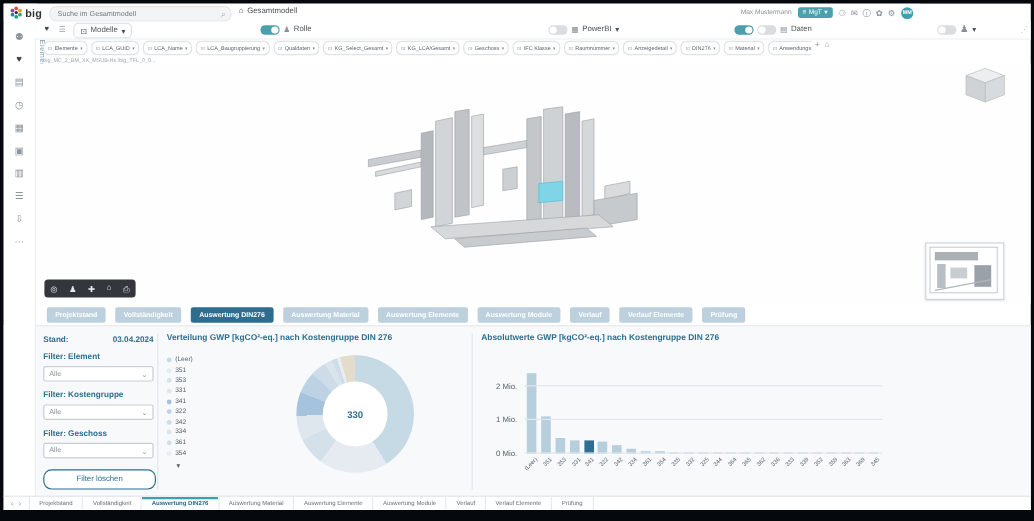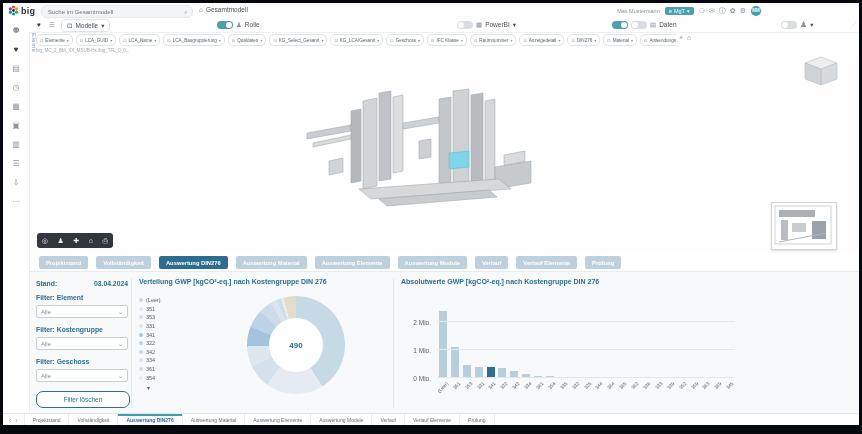--- a/index.html
+++ b/index.html
@@ -406,21 +406,21 @@
               <span class="ldot" style="background: rgb(207, 221, 233);"></span>
               <span>361</span>
             </div>
             <div class="litem">
               <span class="ldot" style="background: rgb(233, 237, 242);"></span>
               <span>354</span>
             </div>
             <div class="lmore">▾</div>
           </div>
       <div class="donut" id="donut" style="background: conic-gradient(rgb(198, 218, 230) 0deg, rgb(198, 218, 230) 147.6deg, rgb(230, 235, 241) 147.6deg, rgb(230, 235, 241) 216deg, rgb(213, 225, 234) 216deg, rgb(213, 225, 234) 243.72deg, rgb(222, 231, 238) 243.72deg, rgb(222, 231, 238) 268.2deg, rgb(165, 195, 220) 268.2deg, rgb(165, 195, 220) 291.6deg, rgb(189, 210, 228) 291.6deg, rgb(189, 210, 228) 313.2deg, rgb(205, 220, 232) 313.2deg, rgb(205, 220, 232) 328.68deg, rgb(217, 228, 237) 328.68deg, rgb(217, 228, 237) 336.6deg, rgb(207, 221, 233) 336.6deg, rgb(207, 221, 233) 341.64deg, rgb(233, 237, 242) 341.64deg, rgb(233, 237, 242) 345.24deg, rgb(227, 220, 203) 345.24deg, rgb(227, 220, 203) 360deg);">
-        <div class="hole">490</div>
+        <div class="hole">330</div>
       </div>
     </div>
 
     <div class="bpanel">
       <div class="ptitle">Absolutwerte GWP [kgCO²-eq.] nach Kostengruppe DIN 276</div>
       <div class="plot" id="plot">
         <div class="bars" id="bars">
               <div class="barcell">
                 <div class="bar" title="(Leer)" style="height: 67.2px;"></div>
               </div>

